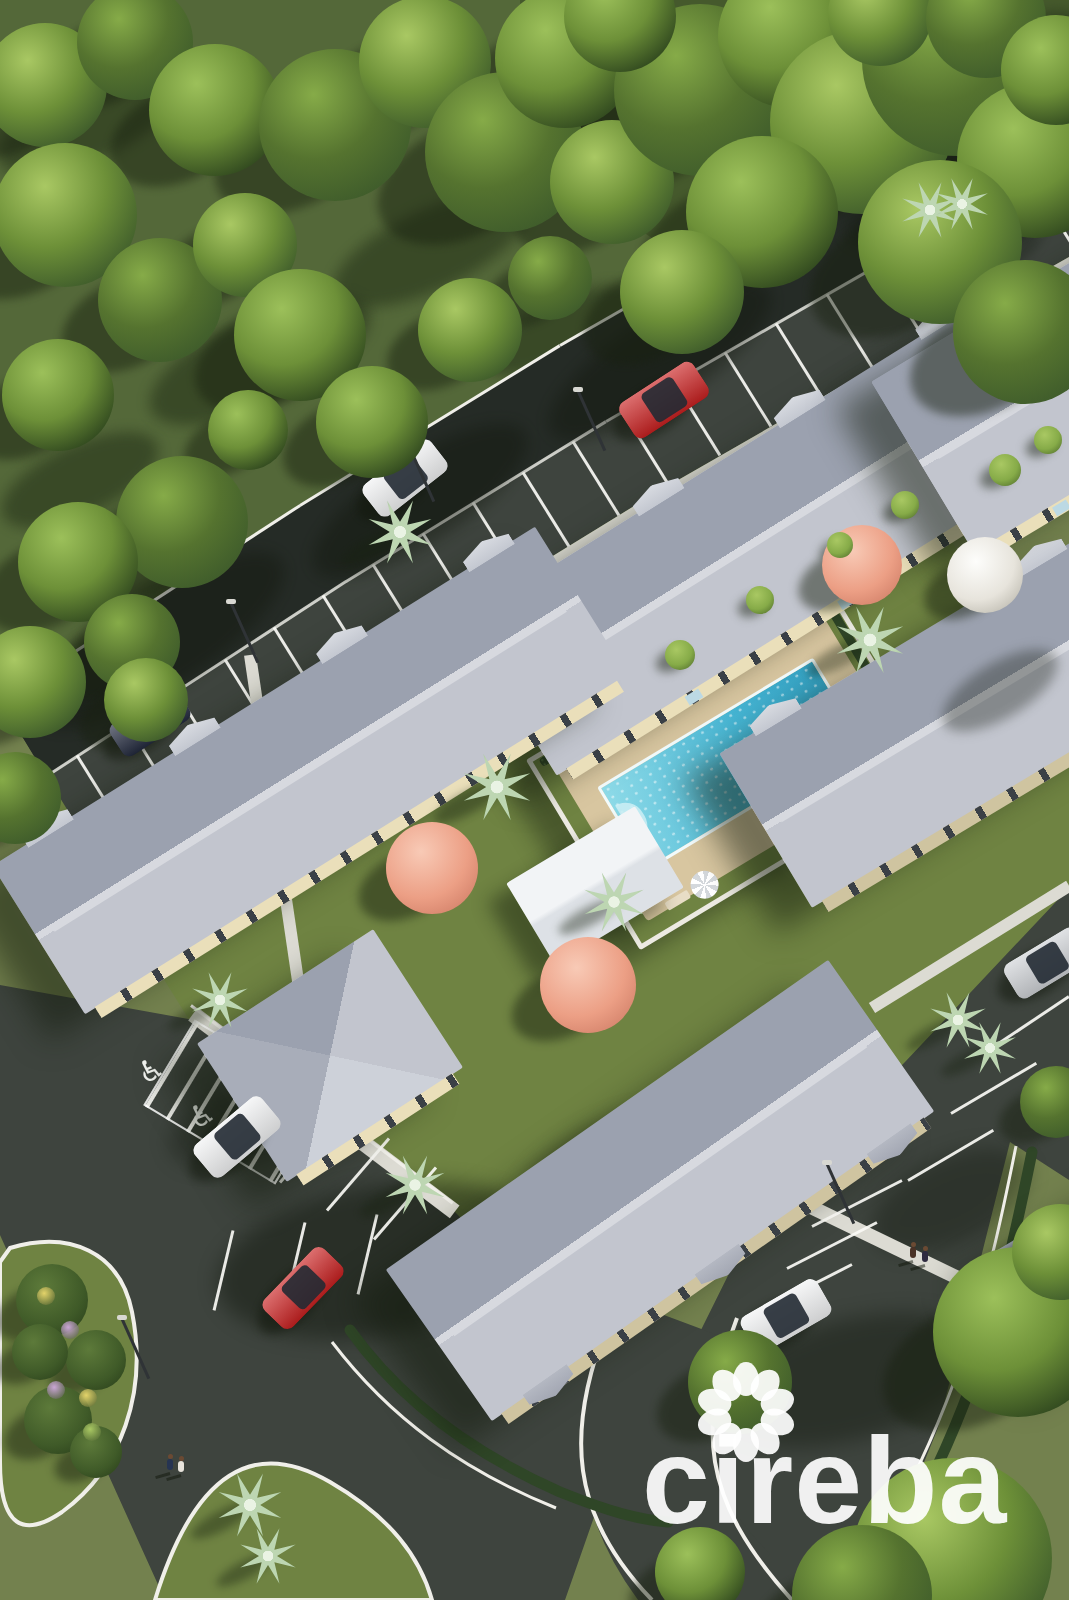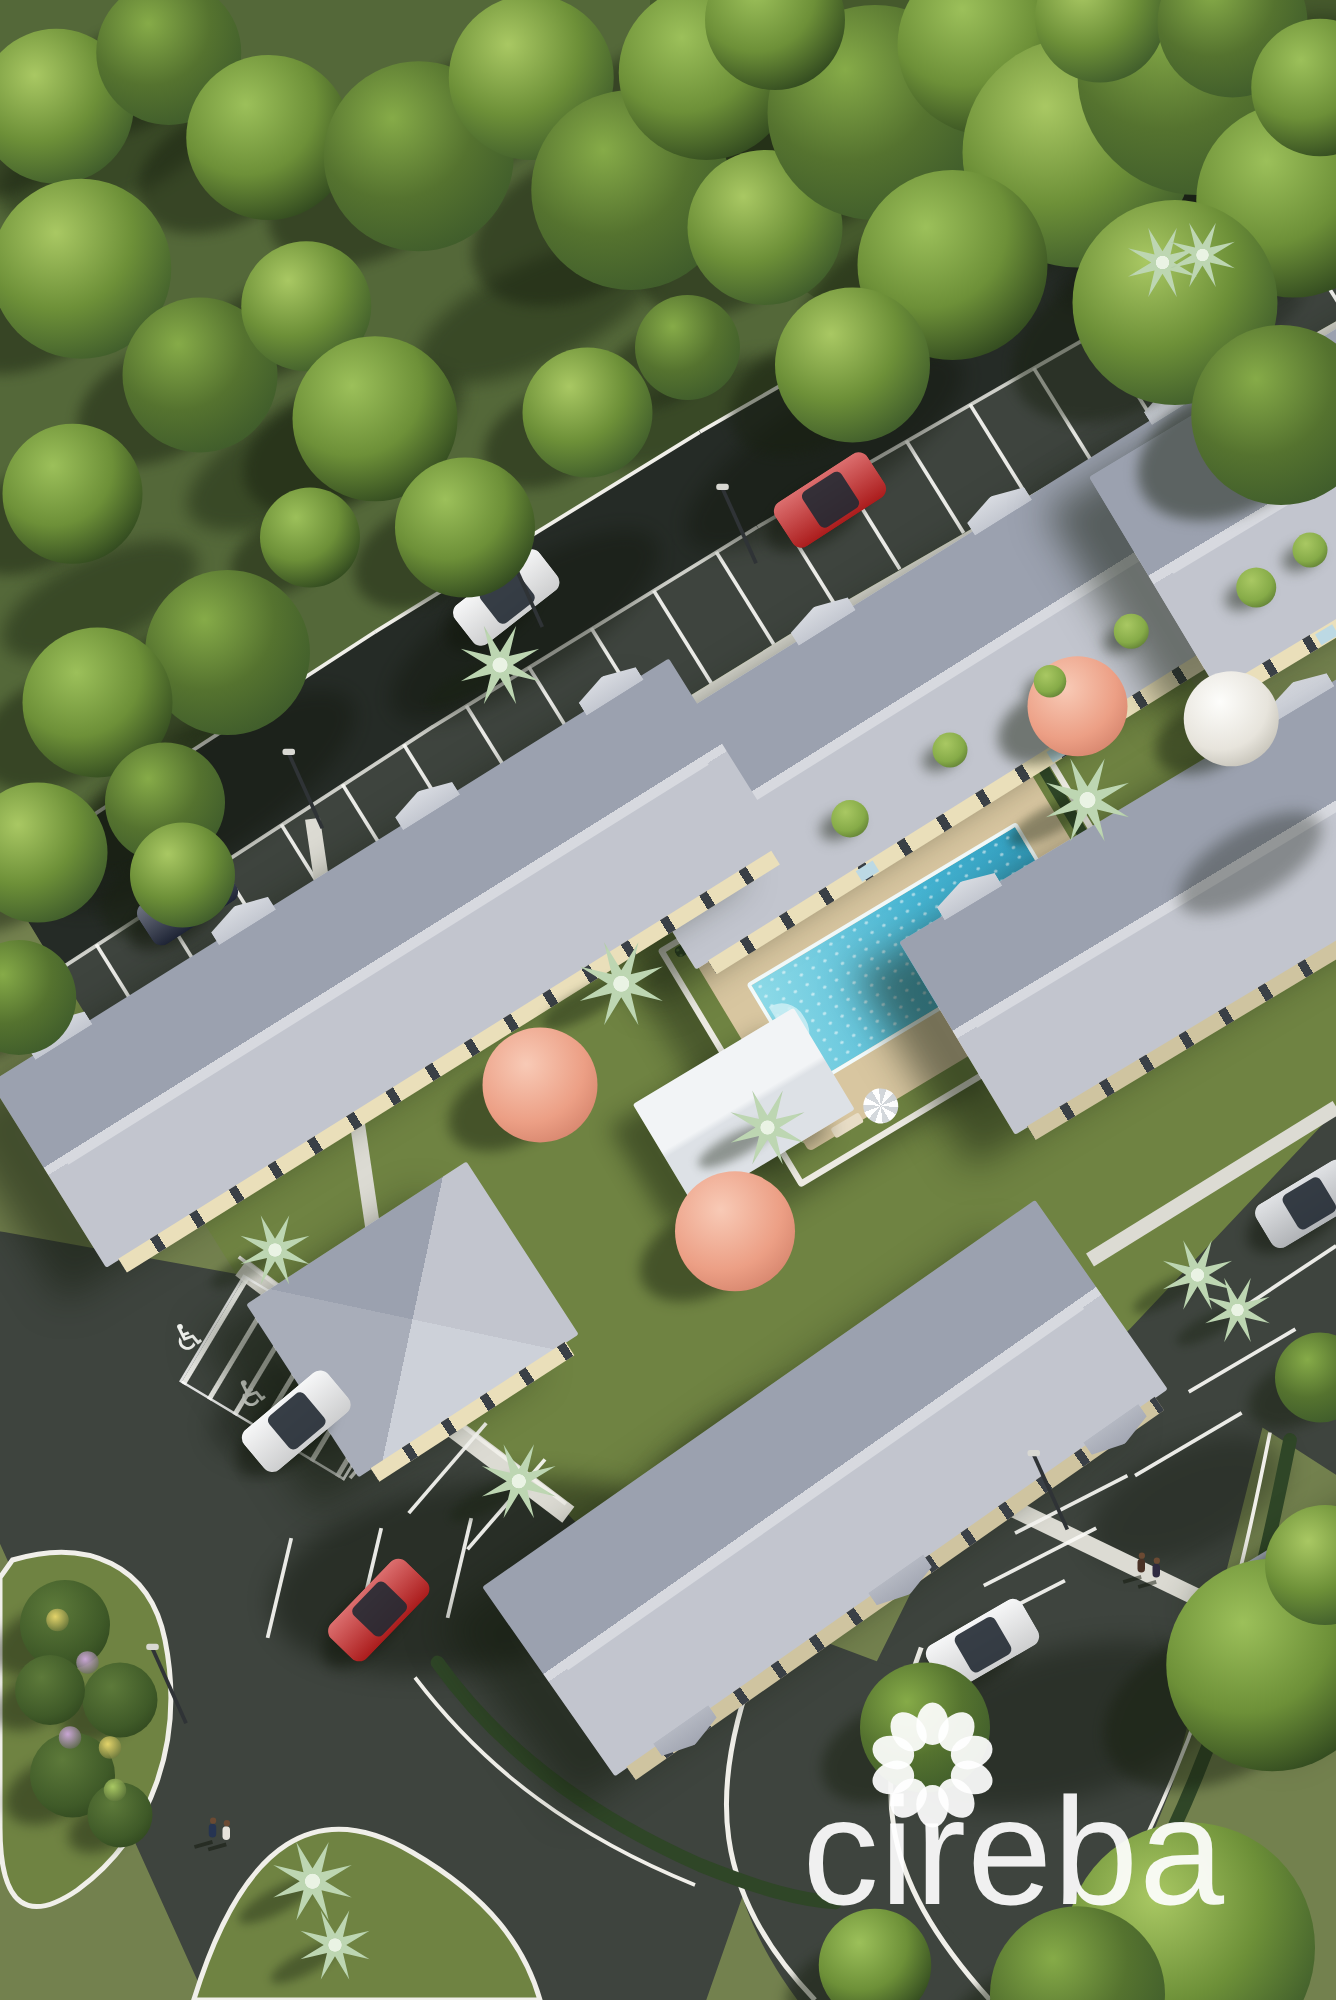--- a/index.html
+++ b/index.html
@@ -4,21 +4,21 @@
 <style>
   html,body{margin:0;padding:0;background:#222;font-family:"Liberation Sans",sans-serif;}
   #scene{position:relative;width:1069px;height:1600px;overflow:hidden;
          background:var(--grass);}
   .a{position:absolute;}
   .speck{background-image:radial-gradient(rgba(225,230,220,.13) 1px,transparent 1.4px),
          radial-gradient(rgba(8,12,8,.45) 1px,transparent 1.5px);
          background-size:6px 6px,9px 9px;}
   .grasstex{background-image:radial-gradient(rgba(0,0,0,.08) 1px,transparent 1.3px);
          background-size:7px 7px;}
-  .wm-text{font-family:"Liberation Sans",sans-serif;font-weight:400;
+  .wm-text{font-family:"Liberation Sans",sans-serif;font-weight:700;
            color:var(--wm);font-size:122px;letter-spacing:1px;line-height:1;}
   .seam{background-image:repeating-linear-gradient(90deg,rgba(255,255,255,.07) 0 2px,transparent 2px 26px);}
 </style>
 </head>
 <body>
 
 <div id="scene">
 
   <svg class="a" id="curbs" width="1069" height="1600" viewBox="0 0 1069 1600" style="left:0;top:0;z-index:4">
     <path d="M 672 1318 C 630 1430 634 1510 724 1600" fill="none" stroke="#3e443e" stroke-width="130"></path>

